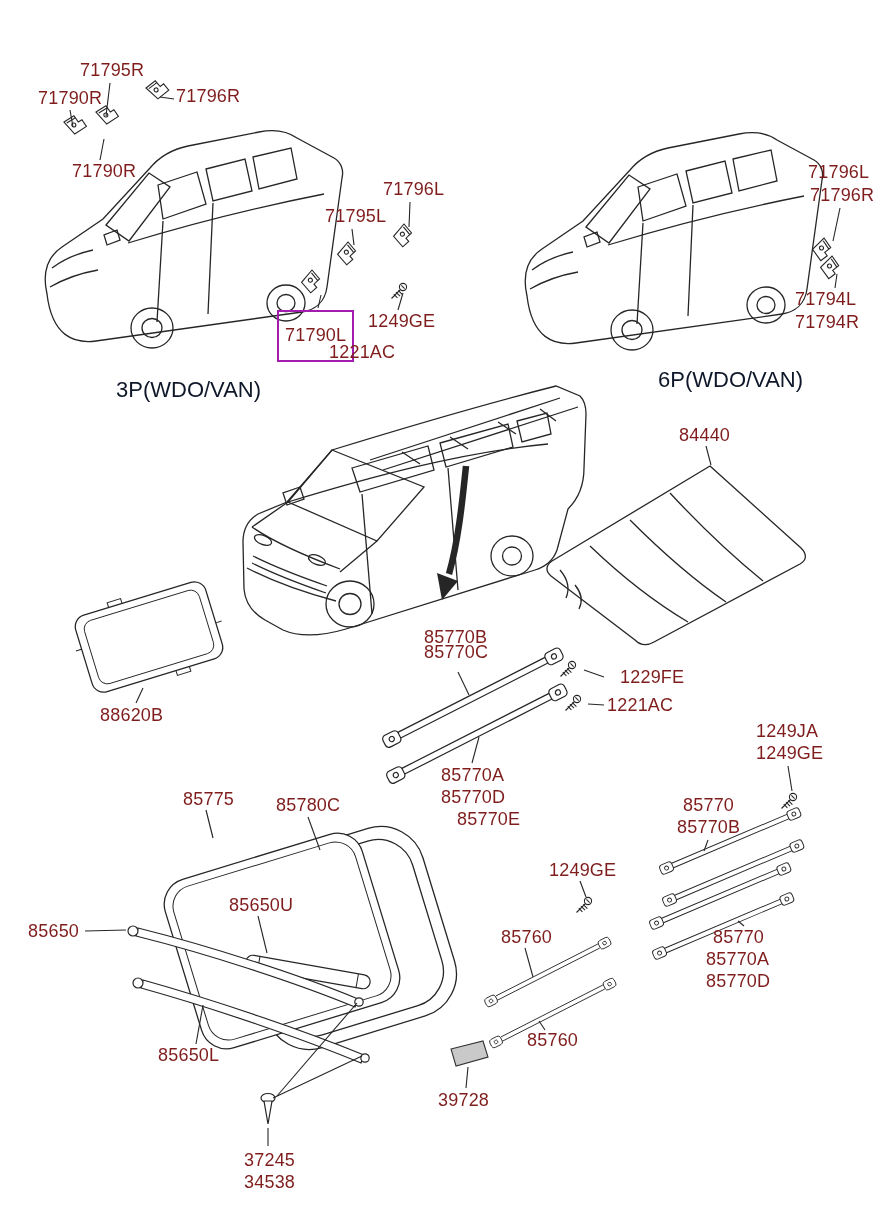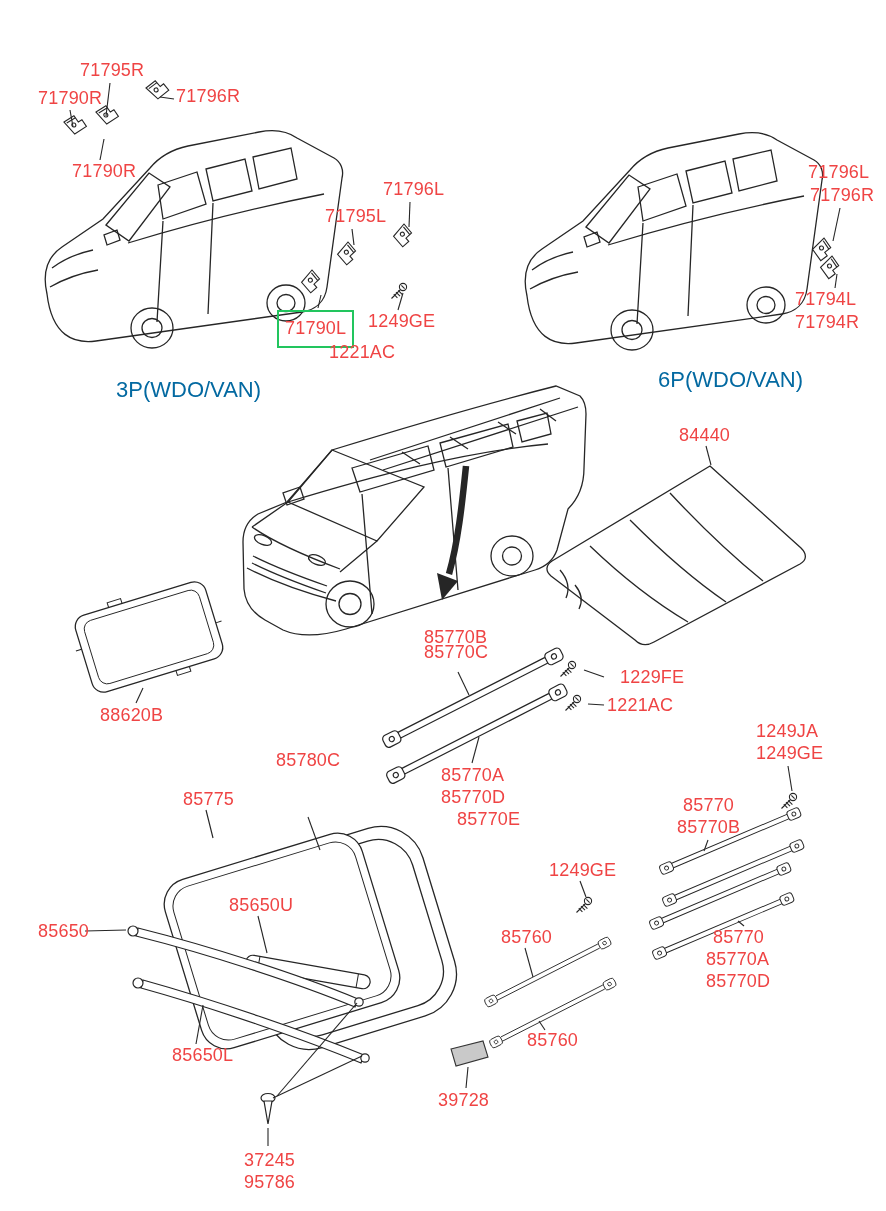--- a/index.html
+++ b/index.html
@@ -1,22 +1,22 @@
 <!DOCTYPE html>
 <html><head>
 <meta charset="utf-8">
 <style>
   * { margin:0; padding:0; box-sizing:border-box; }
   html,body { background:#ffffff; }
   body { font-family:"Liberation Sans", sans-serif; }
   .canvas { position:relative; width:886px; height:1211px; background:#ffffff; overflow:hidden; }
   .art { position:absolute; left:0; top:0; }
-  .lbl { position:absolute; font-size:18px; color:#ef4444; white-space:nowrap; line-height:1.1; letter-spacing:0.2px; }
-  .lbl.boxed { border:2px solid #22c55e; padding:7px 6px; }
-  .caption { position:absolute; font-size:22px; color:#0369a1; white-space:nowrap; }
+  .lbl { position:absolute; font-size:18px; color:#7f1d1d; white-space:nowrap; line-height:1.1; letter-spacing:0.2px; }
+  .lbl.boxed { border:2px solid #a21caf; padding:14px 6px; }
+  .caption { position:absolute; font-size:22px; color:#0f172a; white-space:nowrap; }
 </style>
 </head>
 <body>
 
 <div class="canvas">
 
   <svg class="art" width="886" height="1211" viewBox="0 0 886 1211">
     <defs>
       <g id="van-side" fill="none" stroke="#262626" stroke-width="1.3">
         <path d="M47,294 C42,272 47,257 62,247 L103,219 L150,168 C160,156 174,149 188,146 L259,132 C274,129 287,131 297,138 L334,158 C341,162 344,170 342,178 L327,287 C325,302 315,310 302,312 L96,341 C74,344 52,336 47,294 Z"></path>
@@ -207,28 +207,28 @@
   <span class="lbl" style="left:424px;top:628px">85770B</span>
   <span class="lbl" style="left:424px;top:643px">85770C</span>
   <span class="lbl" style="left:620px;top:668px">1229FE</span>
   <span class="lbl" style="left:607px;top:696px">1221AC</span>
   <span class="lbl" style="left:441px;top:766px">85770A</span>
   <span class="lbl" style="left:441px;top:788px">85770D</span>
   <span class="lbl" style="left:457px;top:810px">85770E</span>
   <span class="lbl" style="left:756px;top:722px">1249JA</span>
   <span class="lbl" style="left:756px;top:744px">1249GE</span>
   <span class="lbl" style="left:183px;top:790px">85775</span>
-  <span class="lbl" style="left:276px;top:751px">85780C</span>
+  <span class="lbl" style="left:276px;top:796px">85780C</span>
   <span class="lbl" style="left:683px;top:796px">85770</span>
   <span class="lbl" style="left:677px;top:818px">85770B</span>
   <span class="lbl" style="left:549px;top:861px">1249GE</span>
   <span class="lbl" style="left:229px;top:896px">85650U</span>
-  <span class="lbl" style="left:38px;top:922px">85650</span>
+  <span class="lbl" style="left:28px;top:922px">85650</span>
   <span class="lbl" style="left:501px;top:928px">85760</span>
   <span class="lbl" style="left:713px;top:928px">85770</span>
   <span class="lbl" style="left:706px;top:950px">85770A</span>
   <span class="lbl" style="left:706px;top:972px">85770D</span>
-  <span class="lbl" style="left:172px;top:1046px">85650L</span>
+  <span class="lbl" style="left:158px;top:1046px">85650L</span>
   <span class="lbl" style="left:527px;top:1031px">85760</span>
   <span class="lbl" style="left:438px;top:1091px">39728</span>
   <span class="lbl" style="left:244px;top:1151px">37245</span>
-  <span class="lbl" style="left:244px;top:1173px">95786</span>
+  <span class="lbl" style="left:244px;top:1173px">34538</span>
 </div>
 
 </body></html>

